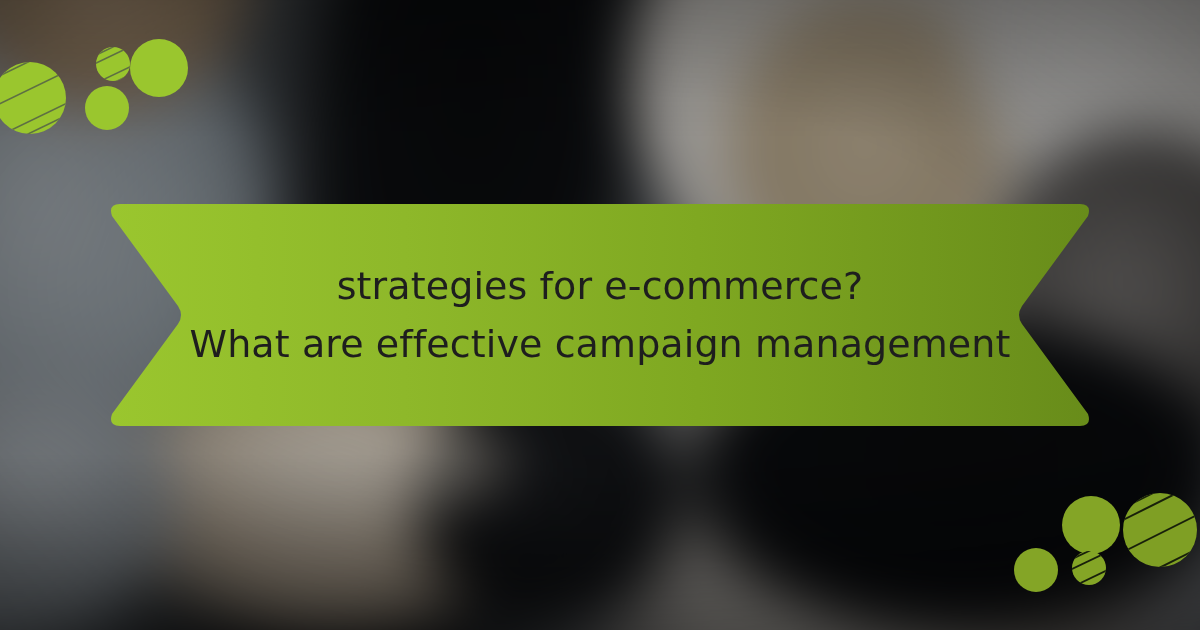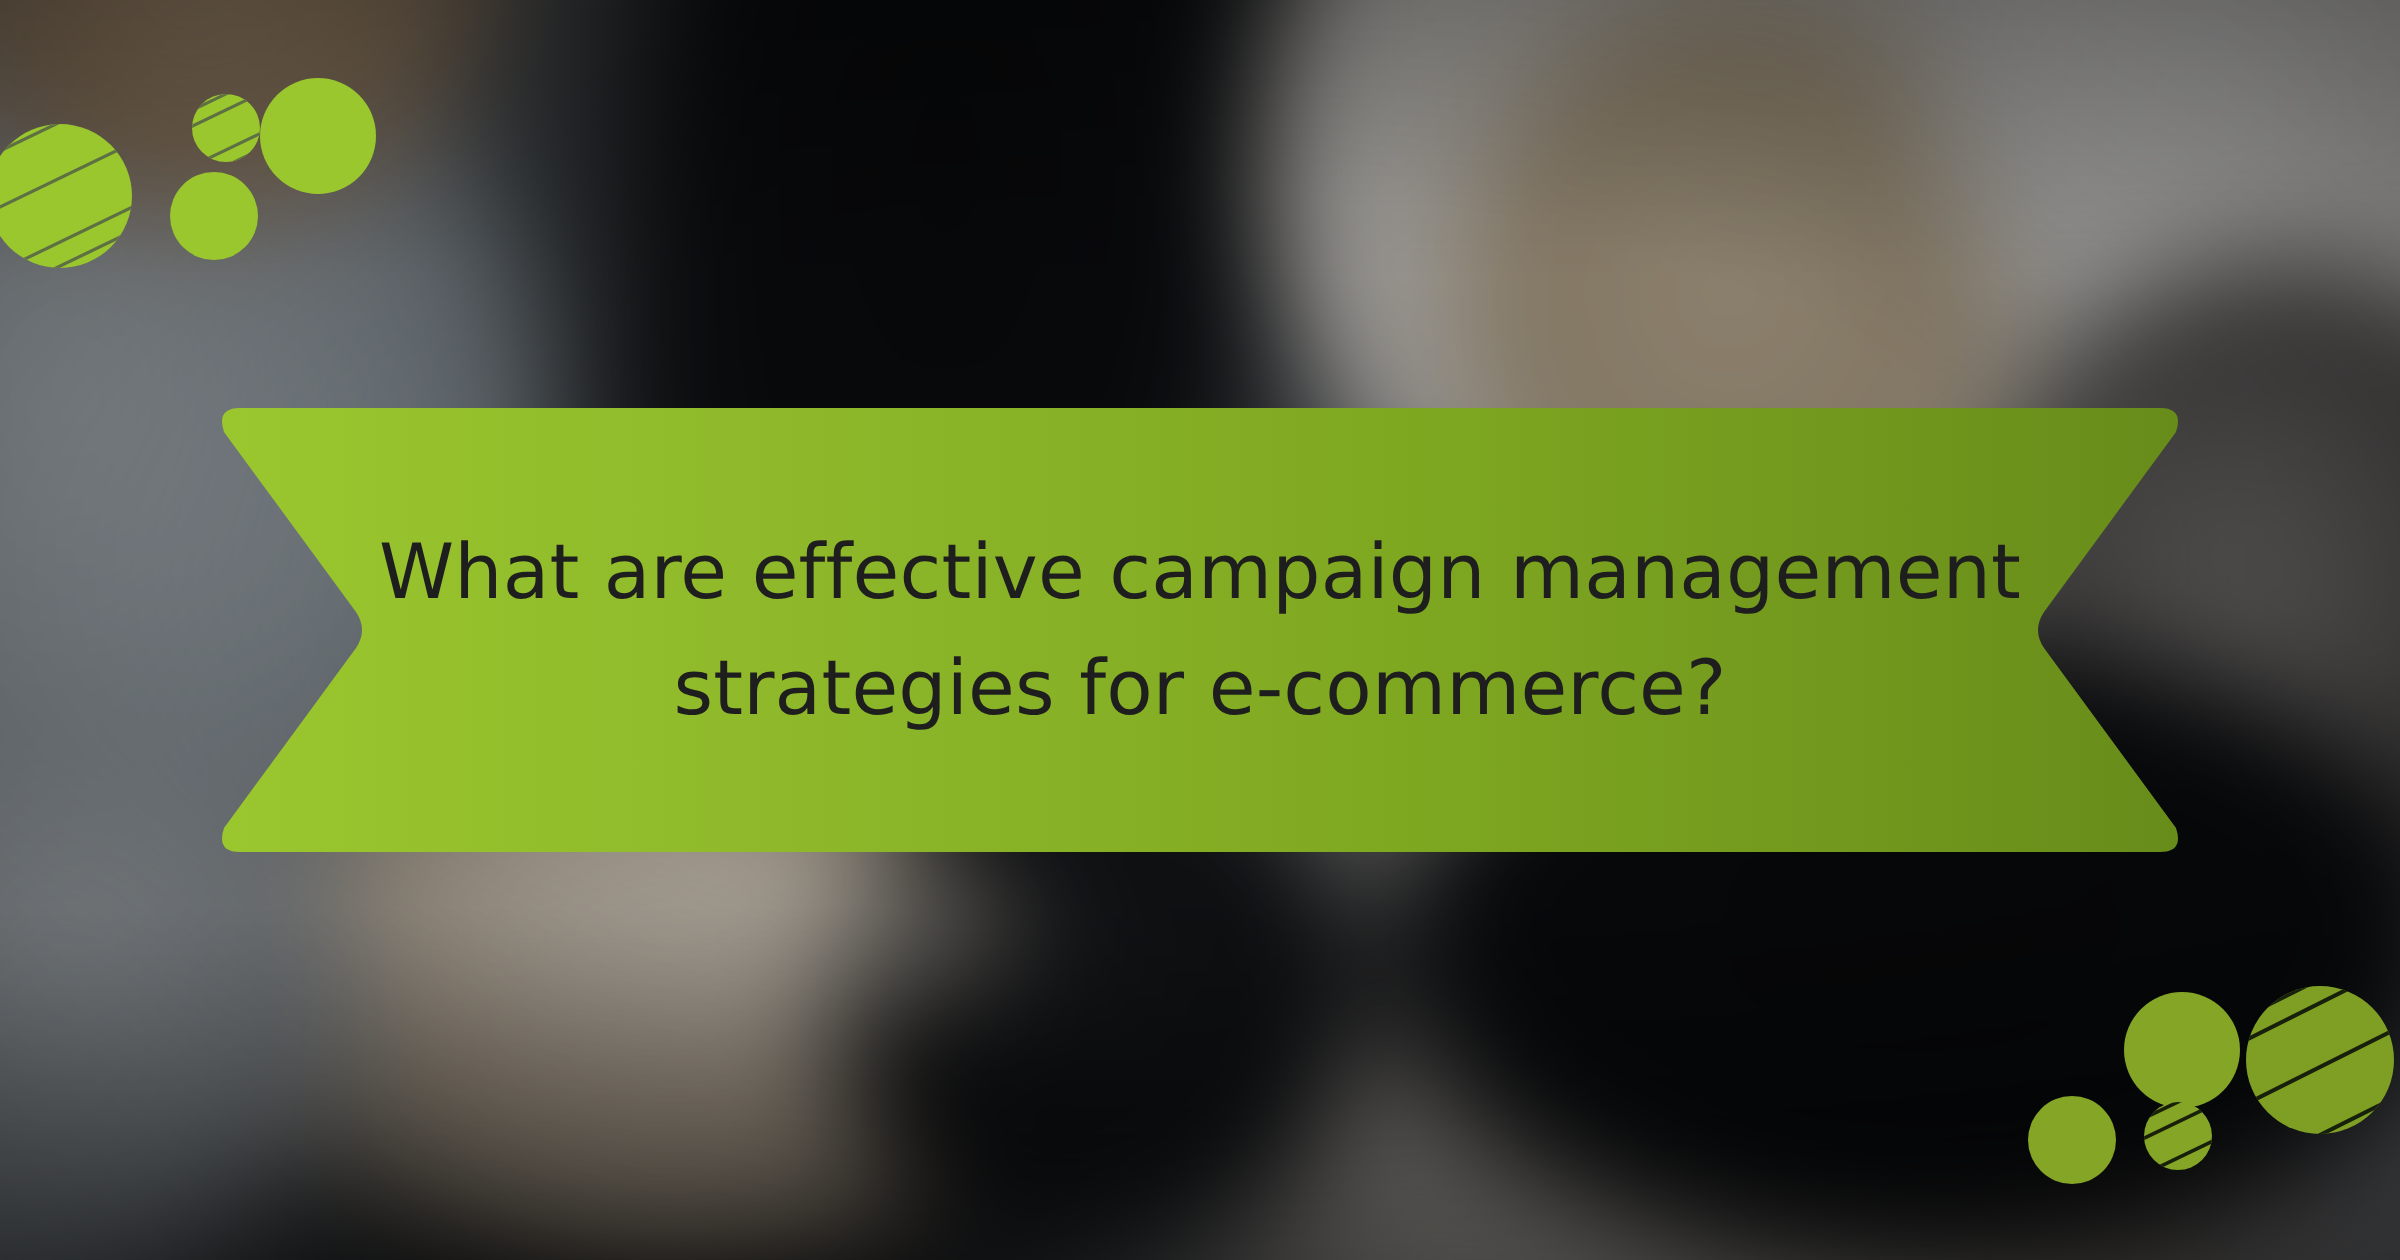--- a/index.html
+++ b/index.html
@@ -251,17 +251,17 @@
                Q 984 228 980 216
                L 914 126
                Q 908 117 914 108
                L 980 18
                Q 984 6 972 6
                Z" fill="url(#ribbonGrad)"></path>
     </svg>
   </div>
 
   <div class="ribbon-text">
+    <span class="line">strategies for e-commerce?</span>
     <span class="line">What are effective campaign management</span>
-    <span class="line">strategies for e-commerce?</span>
   </div>
 
 </div>
 
 </body></html>

